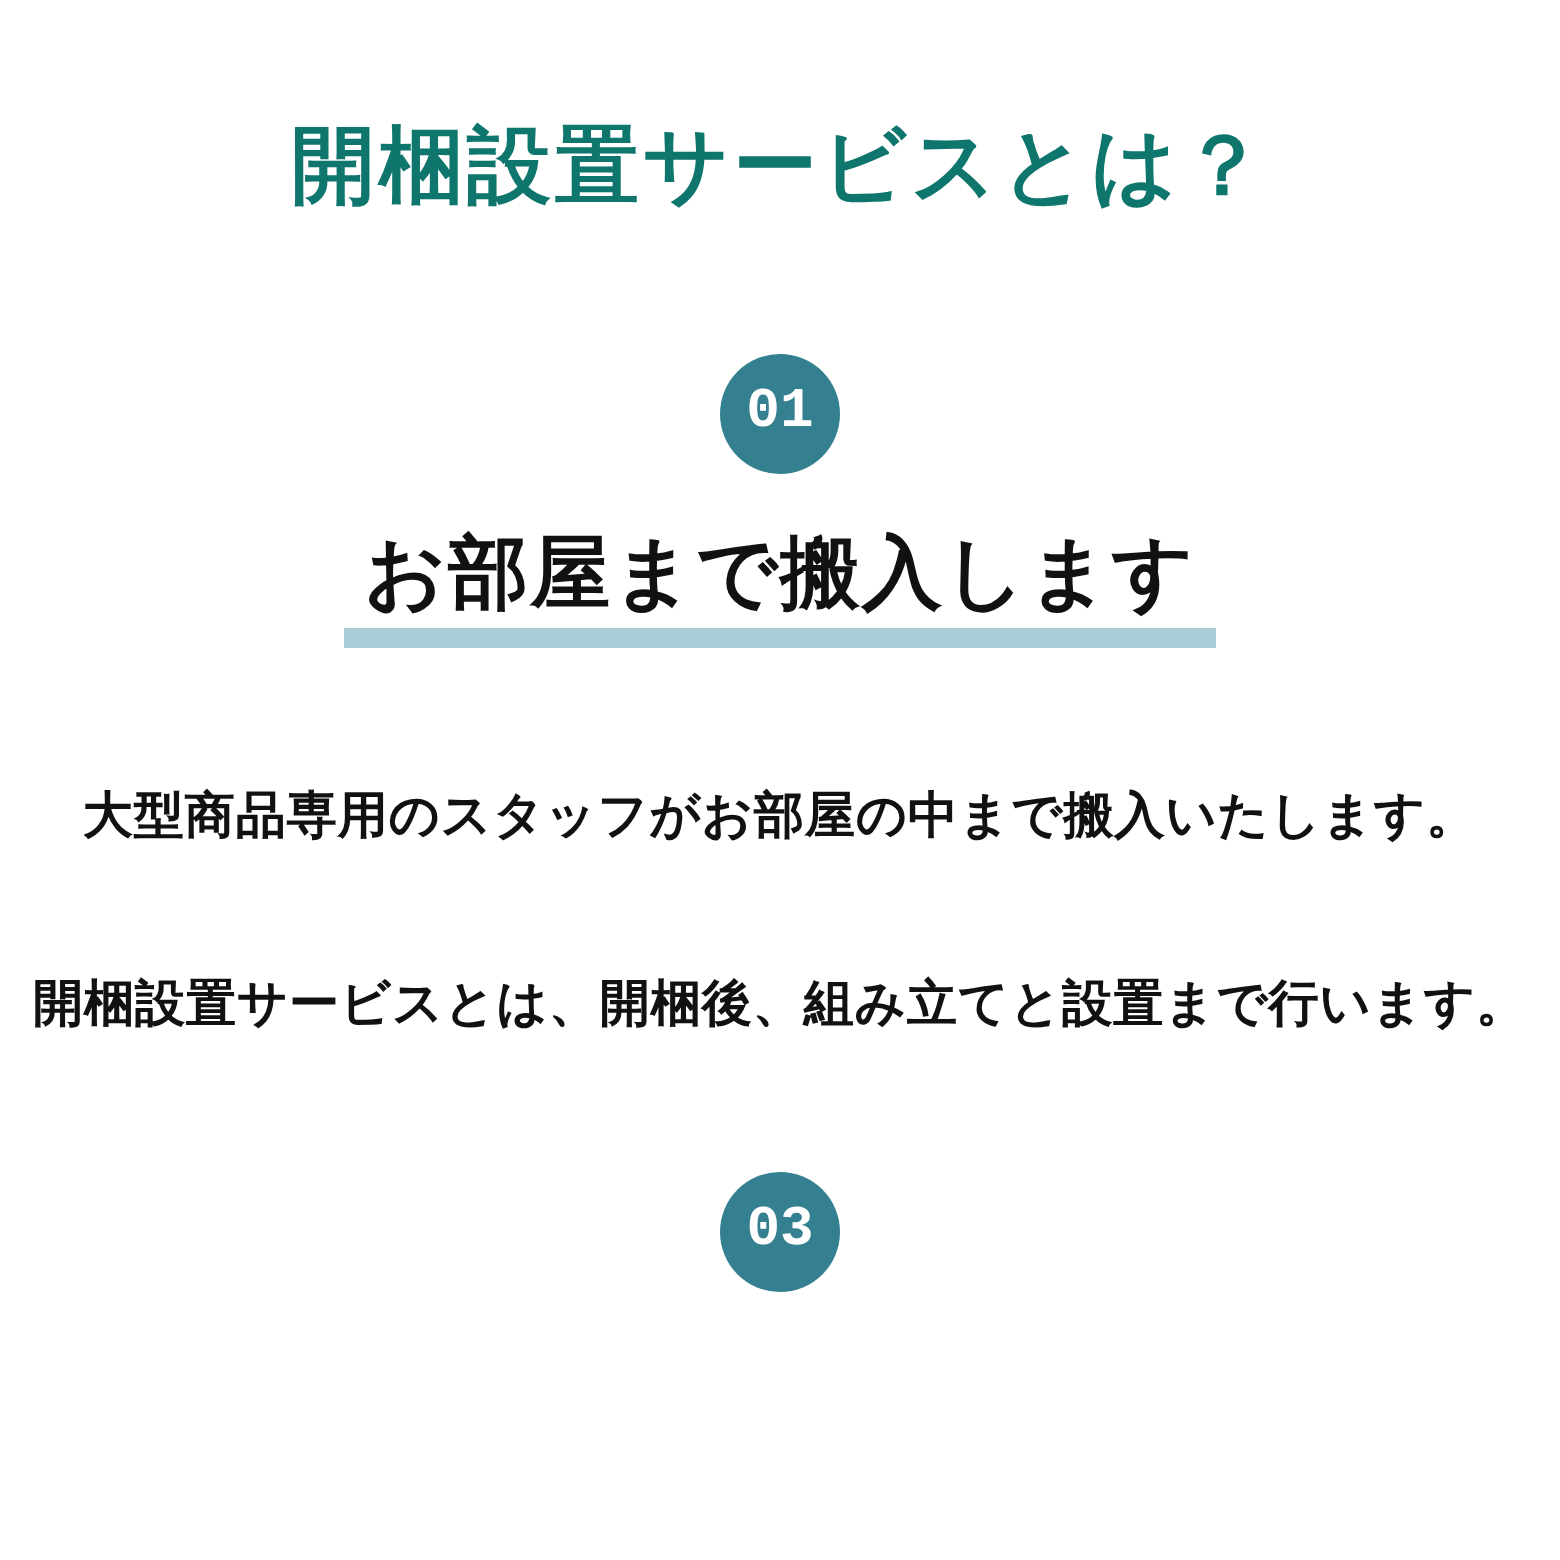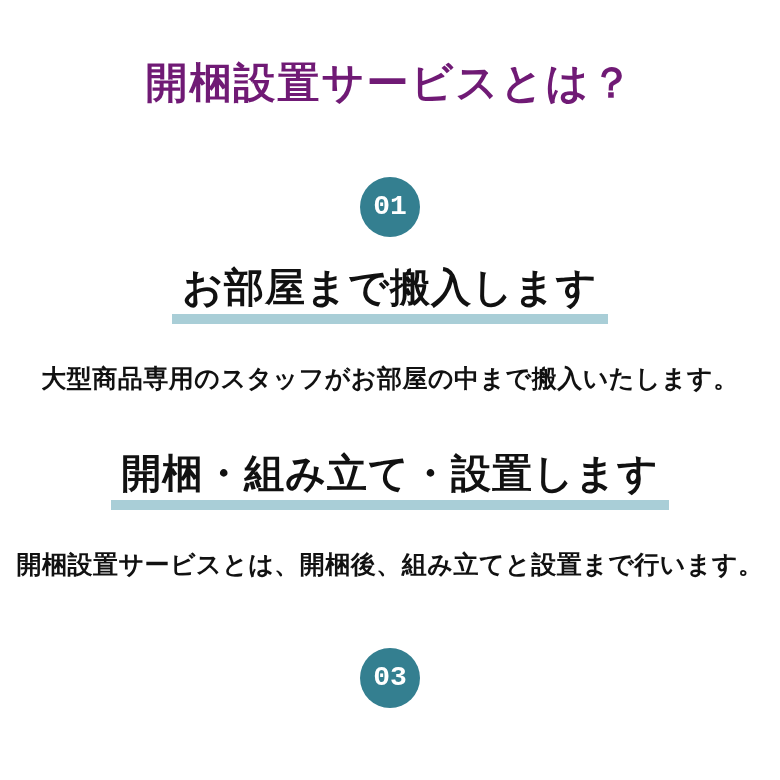--- a/index.html
+++ b/index.html
@@ -26,21 +26,21 @@
     display: flex;
     flex-direction: column;
     align-items: center;
     text-align: center;
   }
   .page-title {
     font-size: 42px;
     font-weight: bold;
     letter-spacing: 2px;
     line-height: 1.2;
-    color: #701a75;
+    color: #0f766e;
     margin-top: 20px;
   }
   .step {
     display: flex;
     flex-direction: column;
     align-items: center;
     font-family: Liberation Mono, monospace;
   }
   .step-badge {
     width: 60px;
@@ -60,21 +60,21 @@
     display: inline-block;
     font-size: 40px;
     font-weight: bold;
     line-height: 1.05;
     letter-spacing: 1px;
     padding: 0 10px 2px 10px;
     border-bottom: 10px solid var(--underline);
     color: #111111;
   }
   .step-desc {
-    margin-top: 8px;
+    margin-top: 37px;
     font-size: 25px;
     font-weight: bold;
     letter-spacing: 0.5px;
     line-height: 1.3;
     color: #111111;
     white-space: nowrap;
   }
 </style>
 </head>
 <body>
@@ -83,21 +83,20 @@
 
   <h1 class="page-title">開梱設置サービスとは？</h1>
 
   <section class="step">
     <div class="step-badge">01</div>
     <h2 class="step-heading">お部屋まで搬入します</h2>
     <p class="step-desc">大型商品専用のスタッフがお部屋の中まで搬入いたします。</p>
   </section>
 
   <section class="step">
-    <h2 class="step-heading">開梱・組み立て・設置します</h2>
     <p class="step-desc">開梱設置サービスとは、開梱後、組み立てと設置まで行います。</p>
   </section>
 
   <section class="step">
     <div class="step-badge">03</div>
 
   </section>
 
 </div>
 

